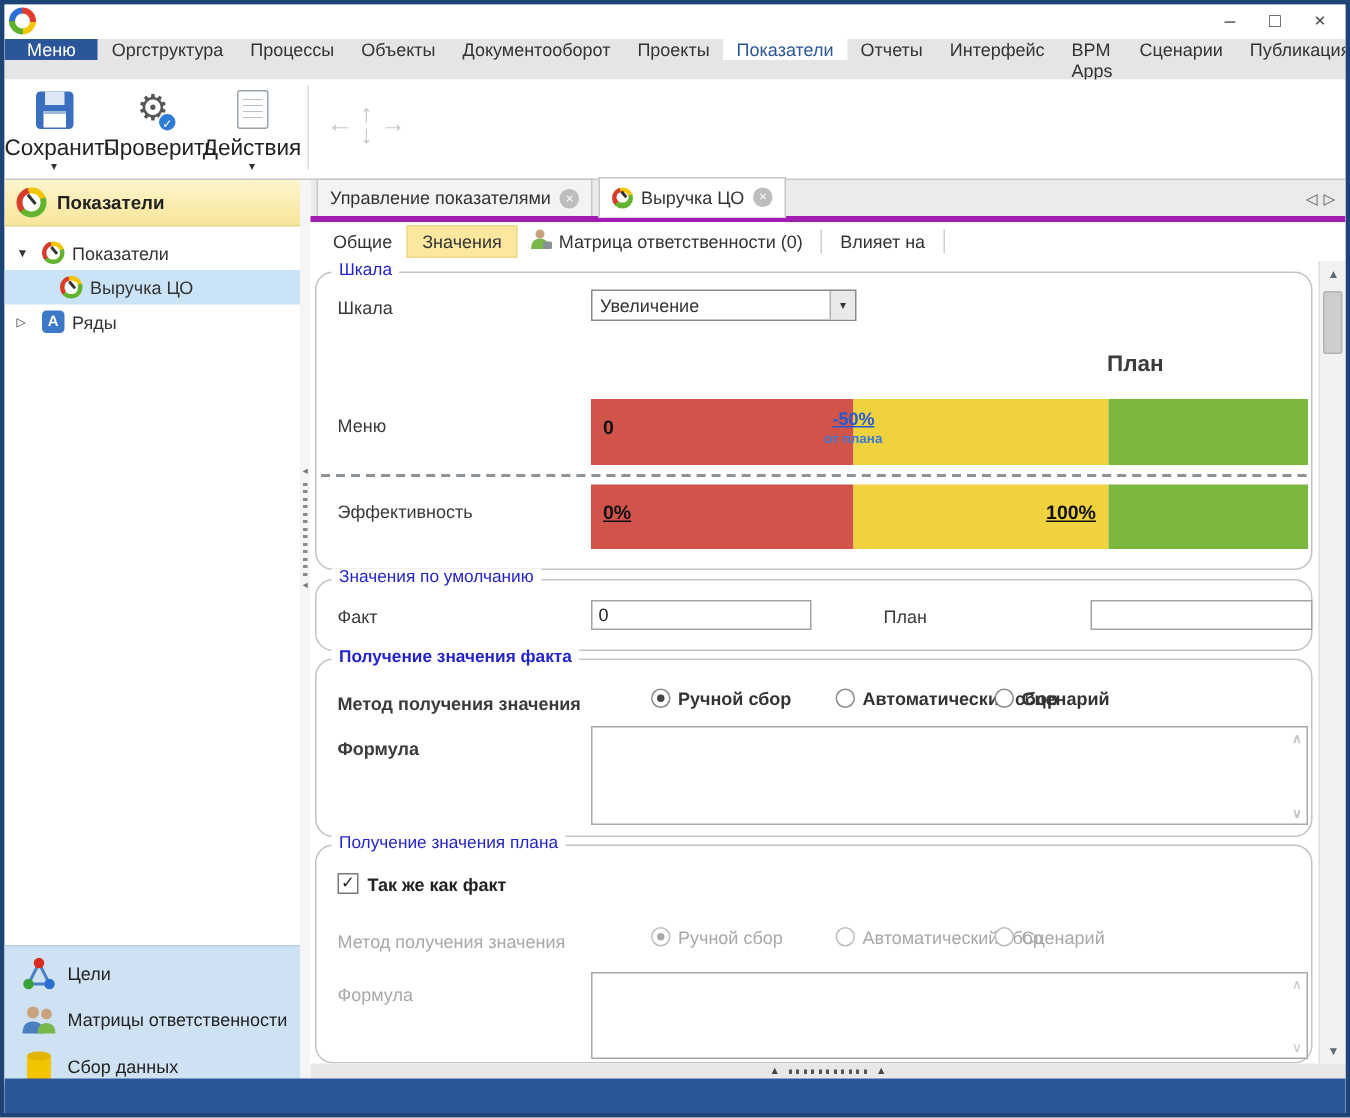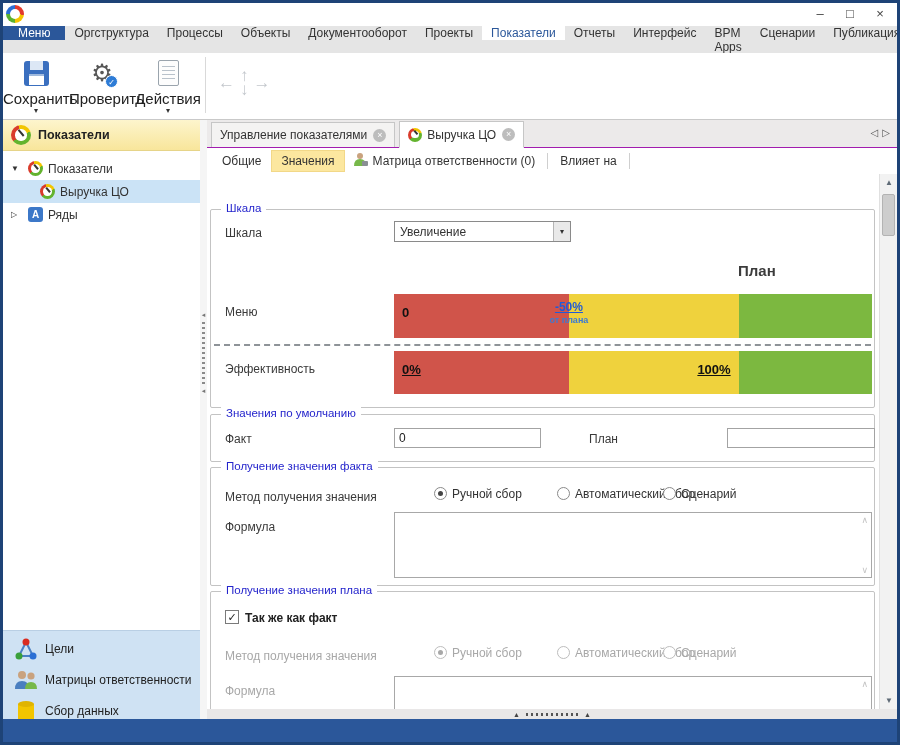--- a/index.html
+++ b/index.html
@@ -73,37 +73,37 @@
   
   .vsplit { position: absolute; left: 197px; top: 117px; width: 7px; height: 602px; background: #f5f5f5; }
   .vsplit-inner { position: absolute; top: 190px; left: 0; width: 7px; text-align: center; color: #777; }
   .vsplit-arrow { font-size: 7px; line-height: 10px; }
   .vsplit-dots { width: 3px; height: 62px; margin: 2px auto;
     background: repeating-linear-gradient(#8a8a8a 0 2px, transparent 2px 5px); }
 
   
   .content { position: absolute; left: 204px; top: 117px; right: 0; bottom: 23px; background: #fff; }
   .doctabs { position: absolute; left: 0; top: 0; right: 0; height: 28px; background: #eceaea;
-             display: flex; align-items: flex-end; border-bottom: 1px solid #a21caf; }
+             display: flex; align-items: flex-end; border-bottom: 4px solid #a21caf; }
   .doctab { display: flex; align-items: center; height: 25px; padding: 0 8px; margin-left: 4px;
             border: 1px solid #c6c6c6; border-bottom: none; background: #f4f3f2; font-size: 12px; color: #333; }
   .doctab.active { background: #fff; height: 27px; margin-bottom: -1px; border-bottom: 1px solid #fff; }
   .tab-close { width: 13px; height: 13px; border-radius: 50%; background: #bdbdbd; color: #fff; font-size: 9px;
                line-height: 13px; text-align: center; margin-left: 6px; }
   .tab-scroll { position: absolute; right: 3px; top: 7px; color: #555; font-size: 10px; letter-spacing: 4px; }
   .subtabs { position: absolute; left: 0; top: 28px; right: 0; height: 26px; background: #fff;
              display: flex; align-items: center; padding-left: 5px; }
   .subtab { padding: 4px 10px; color: #333; display: flex; align-items: center; }
   .subtab.active { background: #fce79f; border: 1px solid #f2d888; padding: 3px 9px; }
   .subtab-sep { width: 1px; height: 16px; background: #cfcfcf; margin: 0 2px; }
   .person-ic { margin: 0 4px 0 8px; }
 
   
   .form { position: absolute; left: 0; top: 54px; right: 18px; bottom: 10px; background: #fff; overflow: hidden; }
-  .group { position: absolute; left: 3px; right: 4px; border: 1px solid #c3c3c3; border-radius: 2px; margin-top: 28px; }
+  .group { position: absolute; left: 3px; right: 4px; border: 1px solid #c3c3c3; border-radius: 12px; }
   .group-title { position: absolute; top: -8px; left: 10px; background: #fff; color: #2424cc;
                  font-size: 11.5px; padding: 0 5px; white-space: nowrap; }
   .flabel { position: absolute; color: #3a3a3a; }
   .flabel.dis, .dis { color: #a8a8a8; }
 
   .combo { position: absolute; display: flex; border: 1px solid #8a8a8a; background: #fff; height: 21px; }
   .combo-text { flex: 1; padding: 3px 5px; }
   .combo-btn { width: 17px; background: #e9e9e9; border-left: 1px solid #b5b5b5; text-align: center;
                font-size: 8px; line-height: 19px; color: #333; }
 
@@ -346,21 +346,21 @@
       </div>
 
       <div class="group" style="top:212px; height:48px;">
         <div class="group-title">Значения по умолчанию</div>
         <div class="flabel" style="left:14px; top:17px;">Факт</div>
         <input class="tinput" style="left: 183px; top: 13px; width: 147px;" value="0">
         <div class="flabel" style="left:378px; top:17px;">План</div>
         <input class="tinput" style="left: 516px; top: 13px; width: 148px;" value="">
       </div>
 
-      <div class="group" style="top:265px; height:119px;">
+      <div class="group" style="top:265px; height:119px;font-weight:bold;">
         <div class="group-title">Получение значения факта</div>
         <div class="flabel" style="left:14px; top:22px;">Метод получения значения</div>
         <div class="radio-group" style="left:223px; top:19px;">
           <span class="radio sel"></span><span>Ручной сбор</span>
         </div>
         <div class="radio-group" style="left:346px; top:19px;">
           <span class="radio"></span><span>Автоматический сбор</span>
         </div>
         <div class="radio-group" style="left:452px; top:19px;">
           <span class="radio"></span><span>Сценарий</span>

